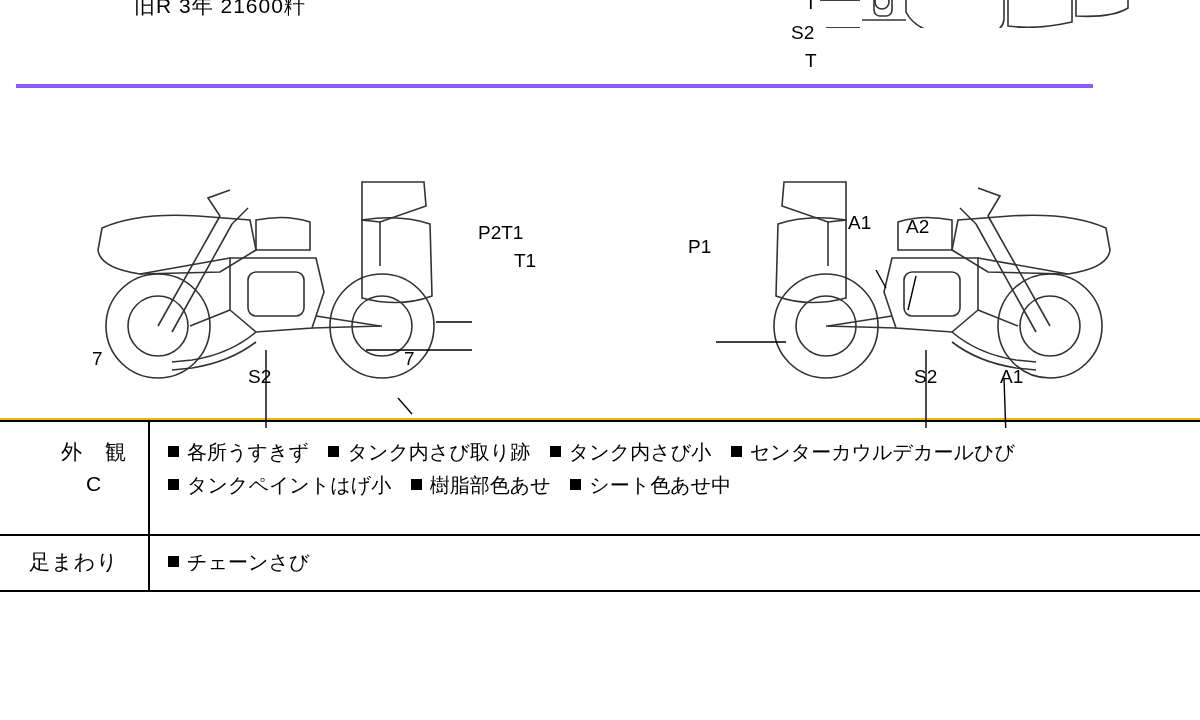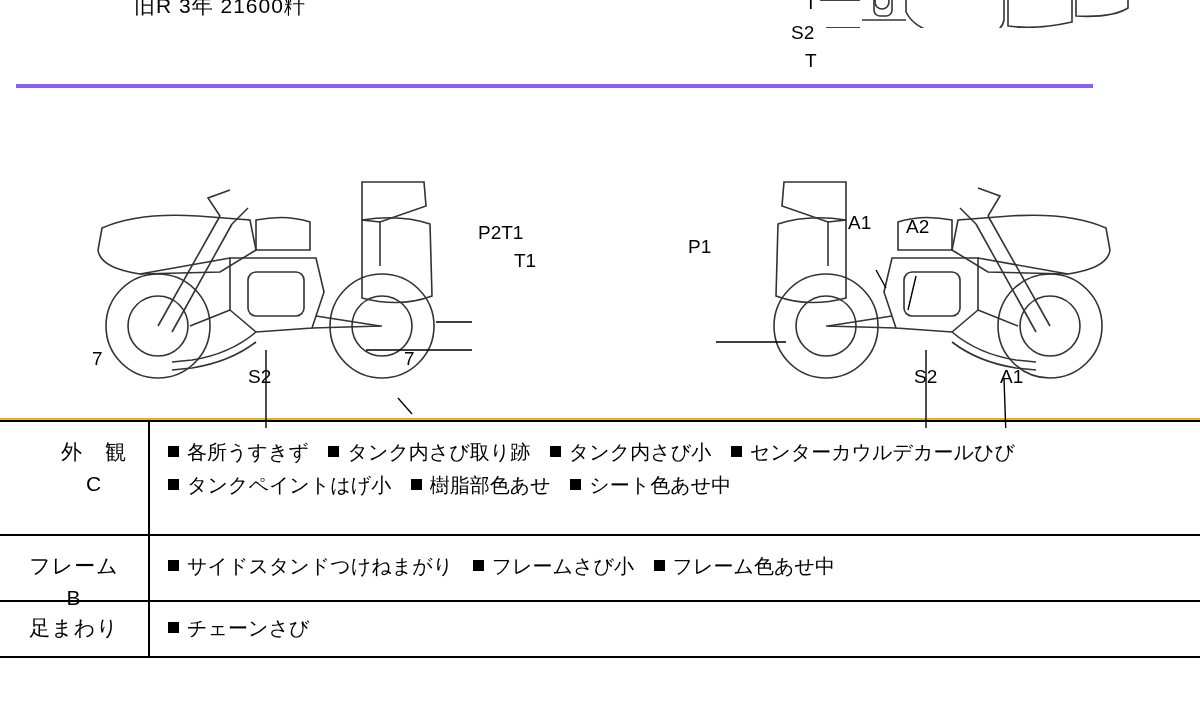--- a/index.html
+++ b/index.html
@@ -290,35 +290,20 @@
             <span class="item"><span class="sq"></span><span>タンク内さび小</span></span>
             <span class="item"><span class="sq"></span><span>センターカウルデカールひび</span></span>
             <span class="item"><span class="sq"></span><span>タンクペイントはげ小</span></span>
             <span class="item"><span class="sq"></span><span>樹脂部色あせ</span></span>
             <span class="item"><span class="sq"></span><span>シート色あせ中</span></span>
           </div>
         </td>
       </tr>
 
 
-      <tr class="row-frame">
-        <td>
-          <div class="cat-cell">
-            <span class="cat-name">フレーム</span>
-            <span class="cat-grade">B</span>
-          </div>
-        </td>
-        <td>
-          <div class="items-cell">
-            <span class="item"><span class="sq"></span><span>サイドスタンドつけねまがり</span></span>
-            <span class="item"><span class="sq"></span><span>フレームさび小</span></span>
-            <span class="item"><span class="sq"></span><span>フレーム色あせ中</span></span>
-          </div>
-        </td>
-      </tr>
 
       <tr class="row-suspension">
         <td>
           <div class="cat-cell" style="padding-top:10px;">
             <span class="cat-name">足まわり</span>
           </div>
         </td>
         <td>
           <div class="items-cell" style="padding-top:10px;">
             <span class="item"><span class="sq"></span><span>チェーンさび</span></span>

